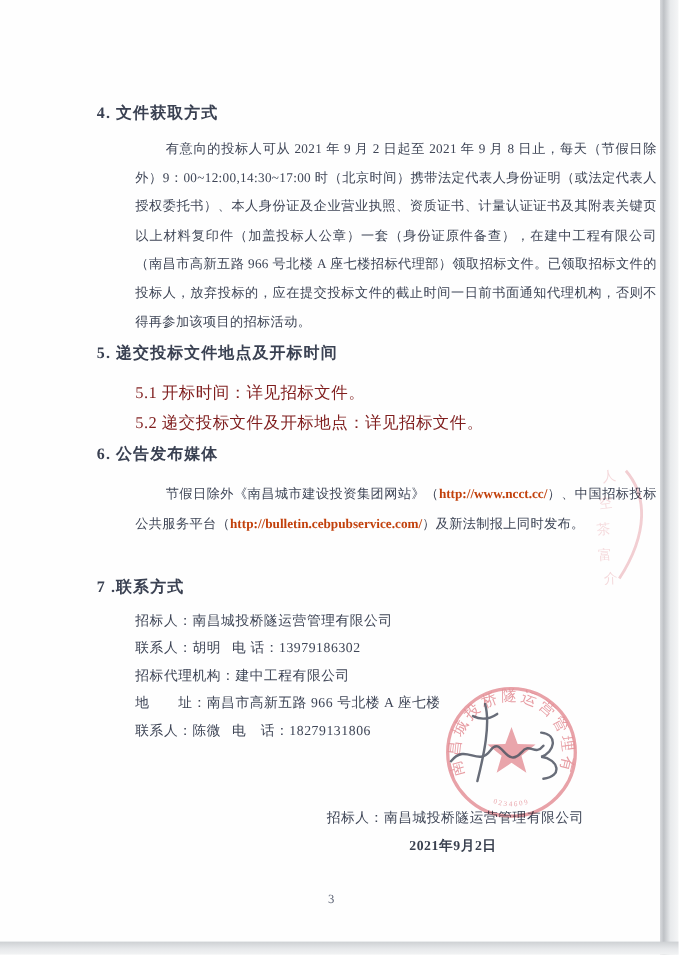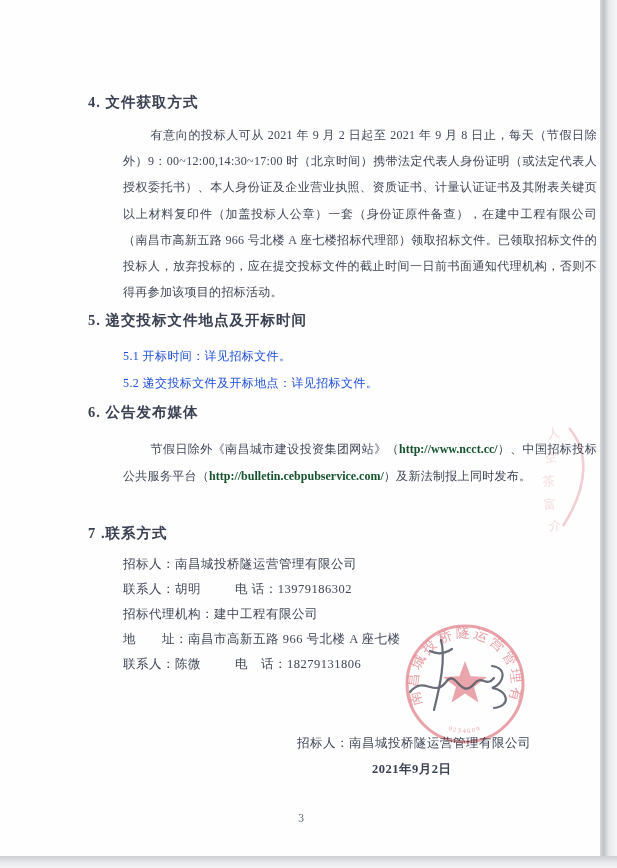--- a/index.html
+++ b/index.html
@@ -32,29 +32,29 @@
   }
   .para{
     position:absolute;left:88px;width:474px;
     font-size:12px;line-height:26.2px;letter-spacing:.3px;
     text-align:justify;text-align-last:left;text-indent:2.3em;
     color:#3e4556;
     margin-left:35px;
   }
   .item{
     position:absolute;left:123px;
-    font-size:12px;letter-spacing:.4px;color:#1d4ed8;white-space:nowrap;
+    font-size:15px;letter-spacing:.4px;color:#7f1d1d;white-space:nowrap;
   }
-  .url{font-weight:bold;color:#14532d;letter-spacing:0;}
+  .url{font-weight:bold;color:#c2410c;letter-spacing:0;}
   .contacts{position:absolute;left:123px;top:556px;width:440px;}
   .contact-row{
     position:relative;height:25px;
     font-size:12.5px;letter-spacing:.5px;color:#3e4556;white-space:nowrap;
   }
-  .tel-group{position:absolute;left:112px;top:0;}
+  .tel-group{position:absolute;left:88px;top:0;}
   .signoff{
     position:absolute;left:297px;top:735px;
     font-size:12.5px;letter-spacing:.5px;color:#3e4556;white-space:nowrap;
   }
   .signdate{
     position:absolute;left:372px;top:761px;
     font-size:12.5px;font-weight:600;letter-spacing:.5px;color:#39404f;
   }
   .pagenum{
     position:absolute;left:0;top:812px;width:602px;text-align:center;

